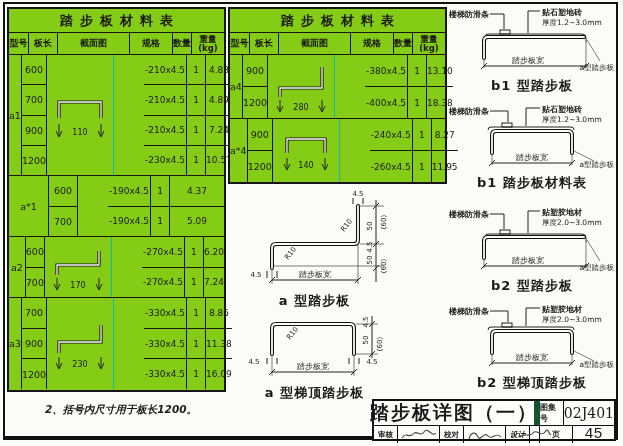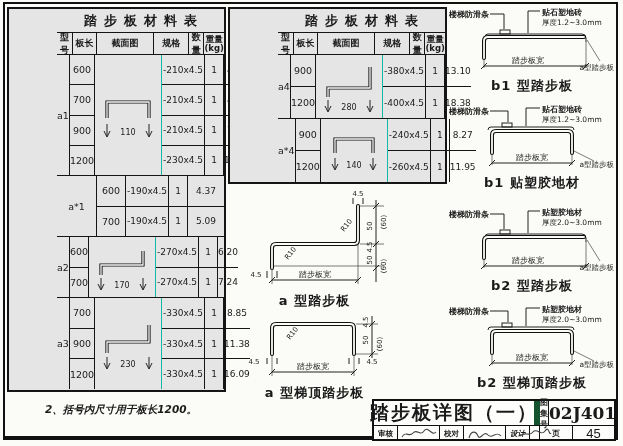--- a/index.html
+++ b/index.html
@@ -1,36 +1,36 @@
 <!DOCTYPE html>
 <html><head>
 <meta charset="utf-8">
 <style>
   html,body{margin:0;padding:0;}
   body{width:623px;height:446px;background:#e8e8e6;font-family:"DejaVu Sans","Liberation Sans",sans-serif;color:#1a1a1a;}
   .page{position:relative;width:623px;height:446px;background:#fbfbf8;overflow:hidden;}
   .frame{position:absolute;left:3px;top:2px;width:615px;height:438px;border:2px solid #111;border-bottom:4px solid #111;box-sizing:border-box;}
   
-  .mt{position:absolute;border:2px solid #151515;background:#e5e5e5;box-sizing:border-box;display:flex;flex-direction:column;padding-left:48px;}
+  .mt{position:absolute;border:2px solid #151515;background:#84cc16;box-sizing:border-box;display:flex;flex-direction:column;}
   .mt *{box-sizing:border-box;}
   .mt-title{height:24px;border-bottom:1px solid #151515;display:flex;align-items:center;justify-content:center;font-size:13px;font-weight:bold;letter-spacing:7px;padding-left:7px;white-space:nowrap;}
   .mt-head{height:22px;display:flex;border-bottom:1px solid #151515;font-size:9px;font-weight:bold;}
   .hc{display:flex;align-items:center;justify-content:center;border-right:1px solid #151515;text-align:center;}
   .hc.last{border-right:none;}
   .hc .two{display:flex;flex-direction:column;align-items:center;line-height:1.05;font-size:8.5px;}
   .w-model{width:20px;}.w-len{width:29px;}.w-sec{width:72px;}.w-spec{width:43px;}.w-qty{width:19px;}.w-wt{flex:1;}
   .grp{display:flex;border-bottom:1px solid #151515;}
   .grp.last{border-bottom:none;}
   .g-model{width:40px;border-right:1px solid #151515;display:flex;align-items:center;justify-content:center;font-size:9.5px;}
   .g-lens{width:29px;border-right:1px solid #151515;display:flex;flex-direction:column;}
   .g-lens>div{flex:1;display:flex;align-items:center;justify-content:center;font-size:9.5px;border-bottom:1px solid #151515;}
   .g-lens>div:last-child{border-bottom:none;}
   .g-sec{width:72px;border-right:1px solid #14b8a6;display:flex;align-items:center;justify-content:center;}
   .g-rows{flex:1;display:flex;flex-direction:column;}
-  .g-row{flex:1;display:flex;border-bottom:1px solid #151515;}
+  .g-row{flex:1;display:flex;border-bottom:1px solid #151515;margin-left:30px;}
   .g-row:last-child{border-bottom:none;}
   .g-row>div{display:flex;align-items:center;justify-content:center;font-size:9px;}
   .c-spec{width:43px;border-right:1px solid #151515;}
   .c-qty{width:19px;border-right:1px solid #151515;}
   .c-wt{flex:1;font-size:9.5px;}
   
   svg{display:block;}
   svg text{font-family:"DejaVu Sans","Liberation Sans",sans-serif;fill:#1a1a1a;}
   .sec-shape{stroke:#111;stroke-width:3.2;fill:none;stroke-linejoin:miter;}
   .sec-in{stroke:#fdfdfb;stroke-width:1.3;fill:none;stroke-linejoin:miter;}
@@ -47,25 +47,25 @@
   
   .notes{position:absolute;left:18px;top:401px;font-size:10.5px;font-weight:600;line-height:1.7;white-space:nowrap;}
   .notes .n2{margin-left:27px;font-style:italic;}
   
   .tb{position:absolute;left:372px;top:399px;width:244px;height:42px;border:2px solid #111;background:#fdfdfb;box-sizing:border-box;display:flex;flex-direction:column;}
   .tb *{box-sizing:border-box;}
   .tb-r1{height:25px;display:flex;border-bottom:1px solid #111;}
   .tb-r2{flex:1;display:flex;}
   .tb-title{width:166px;border-right:6px solid #14532d;display:flex;align-items:center;justify-content:center;font-size:19px;font-weight:bold;letter-spacing:2px;white-space:nowrap;}
   .tb-atlas-lab{width:33px;border-right:1px solid #111;display:flex;align-items:center;justify-content:center;font-size:8px;font-weight:600;}
-  .tb-atlas-no{flex:1;display:flex;align-items:center;justify-content:center;font-size:17px;font-weight:700;font-family:"DejaVu Serif","Liberation Serif",serif;}
+  .tb-atlas-no{flex:1;display:flex;align-items:center;justify-content:center;font-size:14px;font-weight:400;font-family:"DejaVu Serif","Liberation Serif",serif;}
   .tb-cell{display:flex;align-items:center;justify-content:center;border-right:1px solid #111;font-size:7.5px;font-weight:600;overflow:visible;}
   .tb-sig{border-right:1px solid #111;display:flex;align-items:center;justify-content:center;overflow:visible;}
   .tb-page-lab{width:33px;border-right:1px solid #111;display:flex;align-items:center;justify-content:center;font-size:8px;font-weight:600;}
-  .tb-page-no{flex:1;display:flex;align-items:center;justify-content:center;font-size:13px;font-family:Liberation Sans, sans-serif;border-right:none;}
+  .tb-page-no{flex:1;display:flex;align-items:center;justify-content:center;font-size:15px;font-family:Liberation Mono, monospace;border-right:none;}
 </style>
 </head>
 <body>
 
 <div class="page">
   <div class="frame"></div>
 
   <div class="mt" style="left:7px;top:7px;width:219px;height:385px;">
     <div class="mt-title">踏步板材料表</div>
     <div class="mt-head">
@@ -361,21 +361,21 @@
       <rect class="ln" x="54" y="20" width="10" height="4" fill="none"></rect>
       <path class="pl" d="M44,50 V32 Q44,28 48,28 H120 Q124,28 124,32 V50"></path>
       <path class="pl-in" d="M44,50 V32 Q44,28 48,28 H120 Q124,28 124,32 V50"></path>
       <path class="thin" d="M44,52 V62 M124,52 V62"></path>
       <path class="ln" d="M44,60 H124"></path>
       <path class="ln" d="M41,63 L47,57 M121,63 L127,57"></path>
       <text class="dimtx8" x="84" y="57" text-anchor="middle">踏步板宽</text>
       <path class="thin" d="M126,48 L146,58"></path>
       <text class="lbl2" x="166" y="64" text-anchor="end">a型踏步板</text>
     </svg>
-    <div class="cap" style="width:168px;margin-top:5px;">b1 贴塑胶地材</div>
+    <div class="cap" style="width:168px;margin-top:5px;">b1 踏步板材料表</div>
   </div>
 
   <div class="blk" style="left:448px;top:206px;width:168px;">
     <svg width="168" height="66" viewBox="0 0 168 66">
       <text class="lbl" x="1" y="11">楼梯防滑条</text>
       <path class="ln" d="M42,8 H56 V23"></path>
       <text class="lbl" x="94" y="9">贴塑胶地材</text>
       <text class="lbl2" x="94" y="19">厚度2.0~3.0mm</text>
       <path class="ln" d="M92,5 H80 V27"></path>
       <path class="ln" d="M40,28 H134 Q138,28 138,32 V36 M40,28 Q37,28 37,31"></path>

